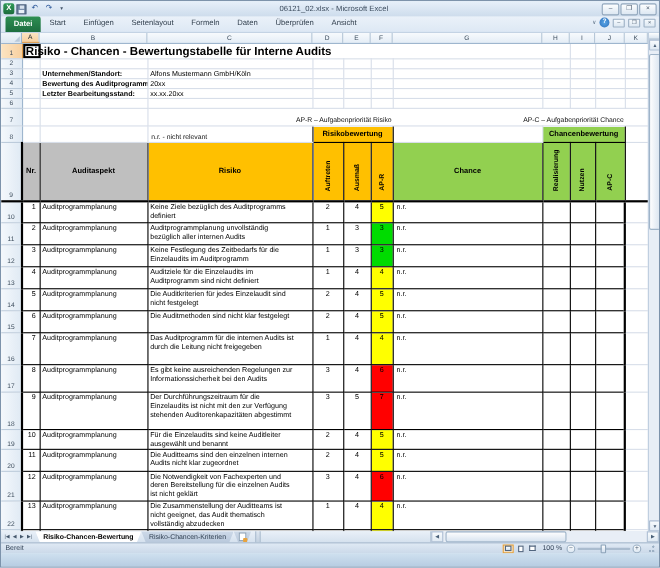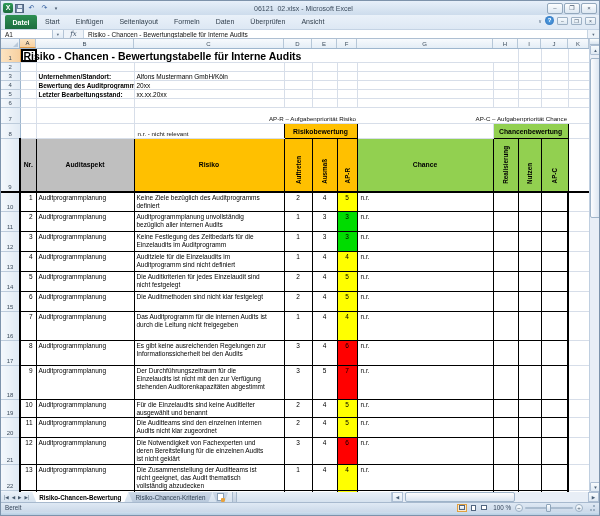--- a/index.html
+++ b/index.html
@@ -135,27 +135,20 @@
     <div class="rtab">Ansicht</div>
     <div class="tabrow-right">
       <div class="ribcaret">∨</div>
       <div class="helpico">?</div>
       <div class="swbtn">–</div>
       <div class="swbtn">❐</div>
       <div class="swbtn">×</div>
     </div>
   </div>
 
-  <div class="fbar">
-    <div class="namebox">A1</div>
-    <div class="nbdrop">▾</div>
-    <div class="fx">fx</div>
-    <div class="finput">Risiko - Chancen - Bewertungstabelle für Interne Audits</div>
-    <div class="fend">▾</div>
-  </div>
 
   <div class="sheetrow">
     <div class="gridcol">
 
       <div class="colheads">
         <div class="ch corner" style="width:19px"></div>
         <div class="ch sel" style="width:16px">A</div>
         <div class="ch" style="width:98px">B</div>
         <div class="ch" style="width:150px">C</div>
         <div class="ch" style="width:28px">D</div>

